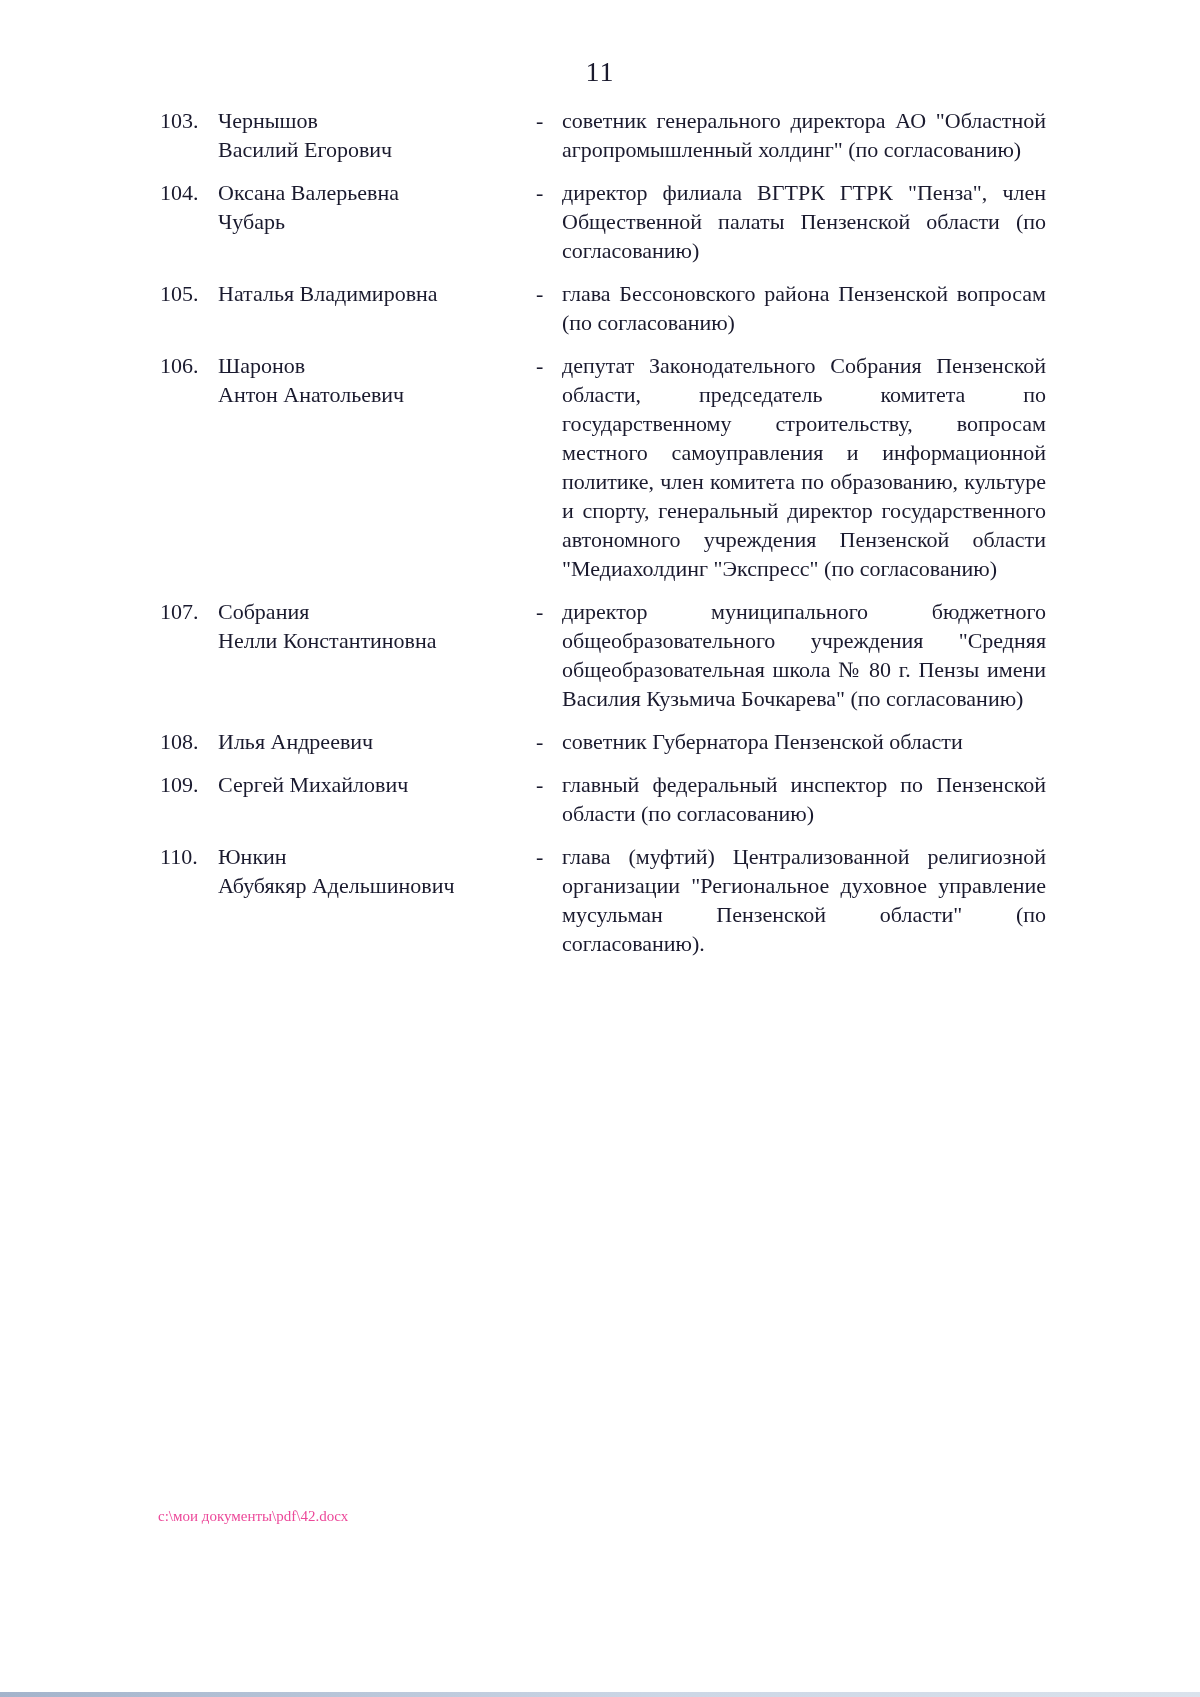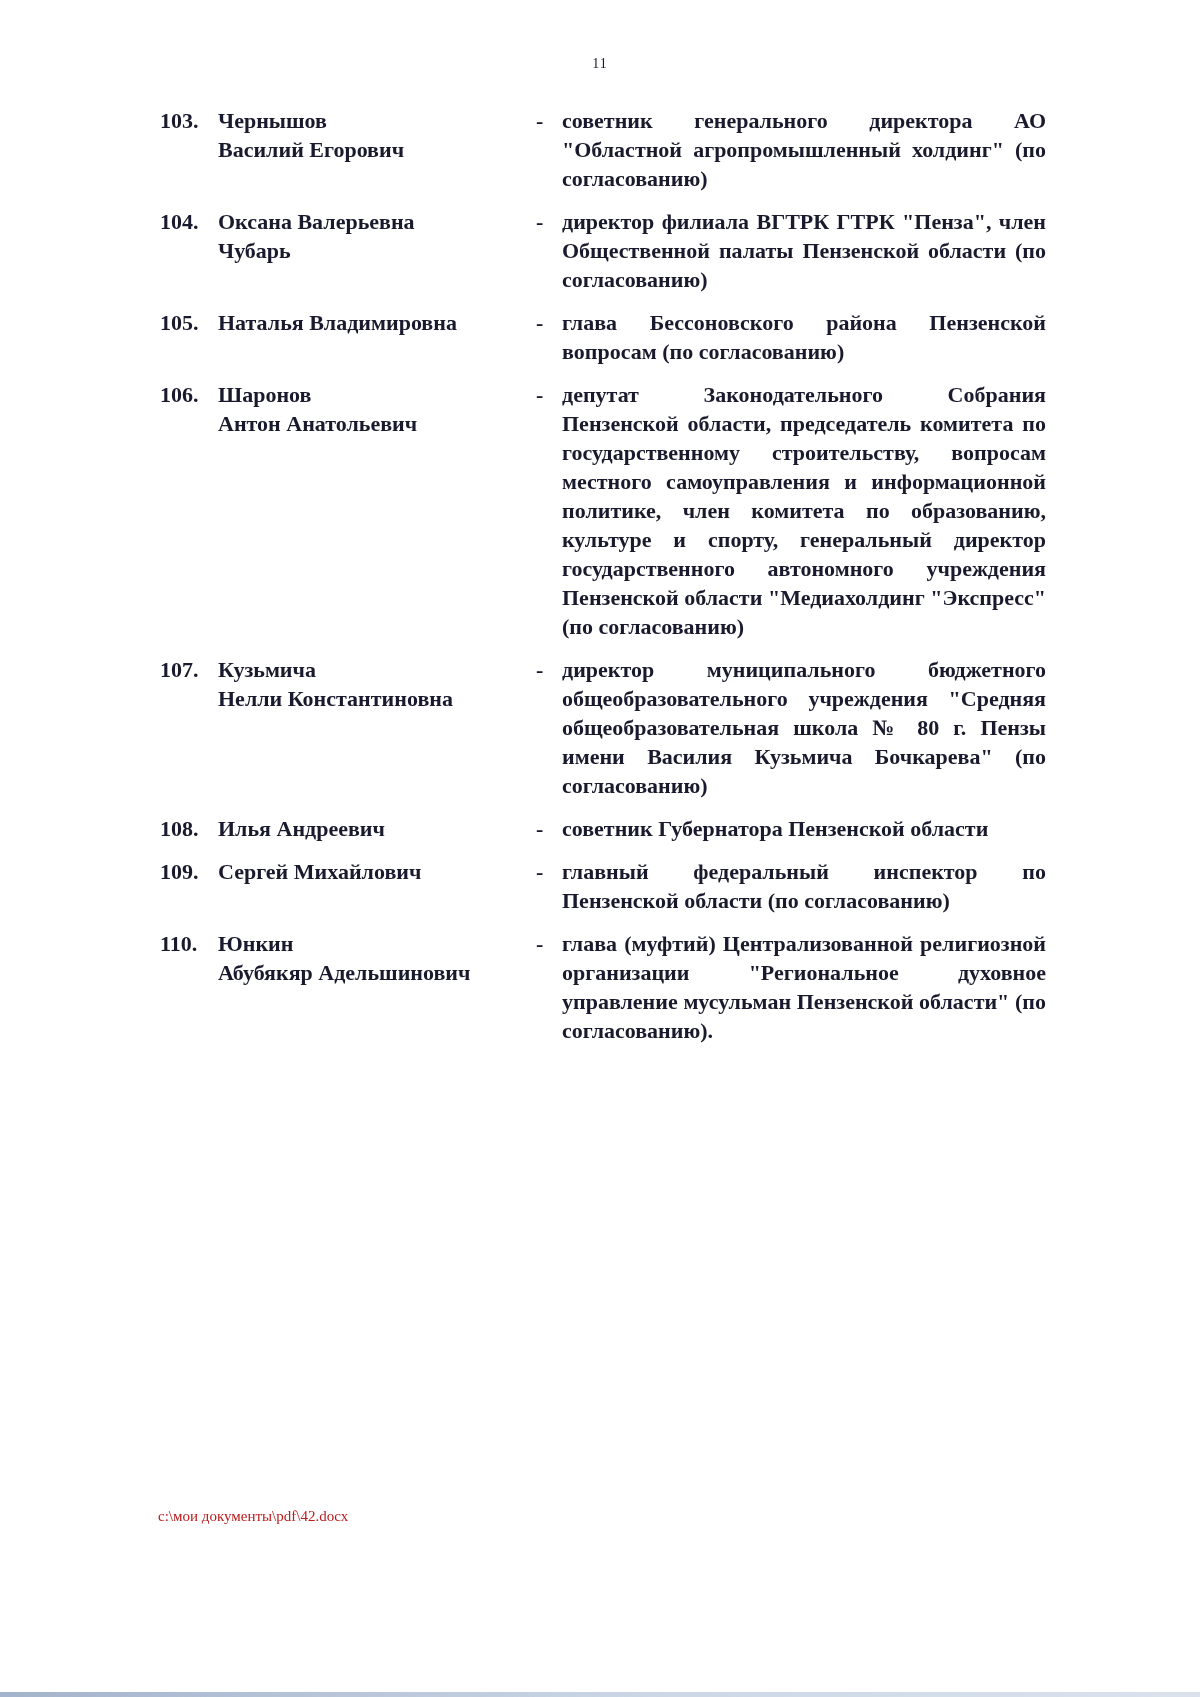--- a/index.html
+++ b/index.html
@@ -16,29 +16,28 @@
   .page {
     position: absolute;
     inset: 0;
   }
   .page-number {
     position: absolute;
     top: 56px;
     left: 0;
     width: 100%;
     text-align: center;
-    font-size: 14px;
+    font-size: 28px;
     letter-spacing: 1px;
   }
   .entries {
     position: absolute;
     top: 106px;
     left: 160px;
     width: 886px;
-    font-weight: bold;
   }
   .entry {
     display: grid;
     grid-template-columns: 58px 318px 26px 484px;
     margin-bottom: 14px;
     font-size: 22px;
     line-height: 29px;
   }
   .col-num {
     text-align: left;
@@ -48,21 +47,21 @@
     text-align: left;
   }
   .col-desc {
     text-align: justify;
   }
   .footer {
     position: absolute;
     left: 158px;
     top: 1508px;
     font-size: 15px;
-    color: #b91c1c;
+    color: #ec4899;
   }
   .scan-edge {
     position: absolute;
     left: 0;
     right: 0;
     bottom: 0;
     height: 5px;
     background: linear-gradient(to right, #93a6c2, #c3cfe1 55%, #d4dde9);
     opacity: 0.85;
   }
@@ -109,21 +108,21 @@
       <div>Шаронов</div>
       <div>Антон Анатольевич</div>
     </div>
     <div class="col-dash">-</div>
     <div class="col-desc">депутат Законодательного Собрания Пензенской области, председатель комитета по государственному строительству, вопросам местного самоуправления и информационной политике, член комитета по образованию, культуре и спорту, генеральный директор государственного автономного учреждения Пензенской области "Медиахолдинг "Экспресс" (по согласованию)</div>
   </div>
 
   <div class="entry">
     <div class="col-num">107.</div>
     <div class="col-name">
-      <div>Кузьмича</div>
+      <div>Собрания</div>
       <div>Нелли Константиновна</div>
     </div>
     <div class="col-dash">-</div>
     <div class="col-desc">директор муниципального бюджетного общеобразовательного учреждения "Средняя общеобразовательная школа № 80 г. Пензы имени Василия Кузьмича Бочкарева" (по согласованию)</div>
   </div>
 
   <div class="entry">
     <div class="col-num">108.</div>
     <div class="col-name">
       <div>Илья Андреевич</div>

